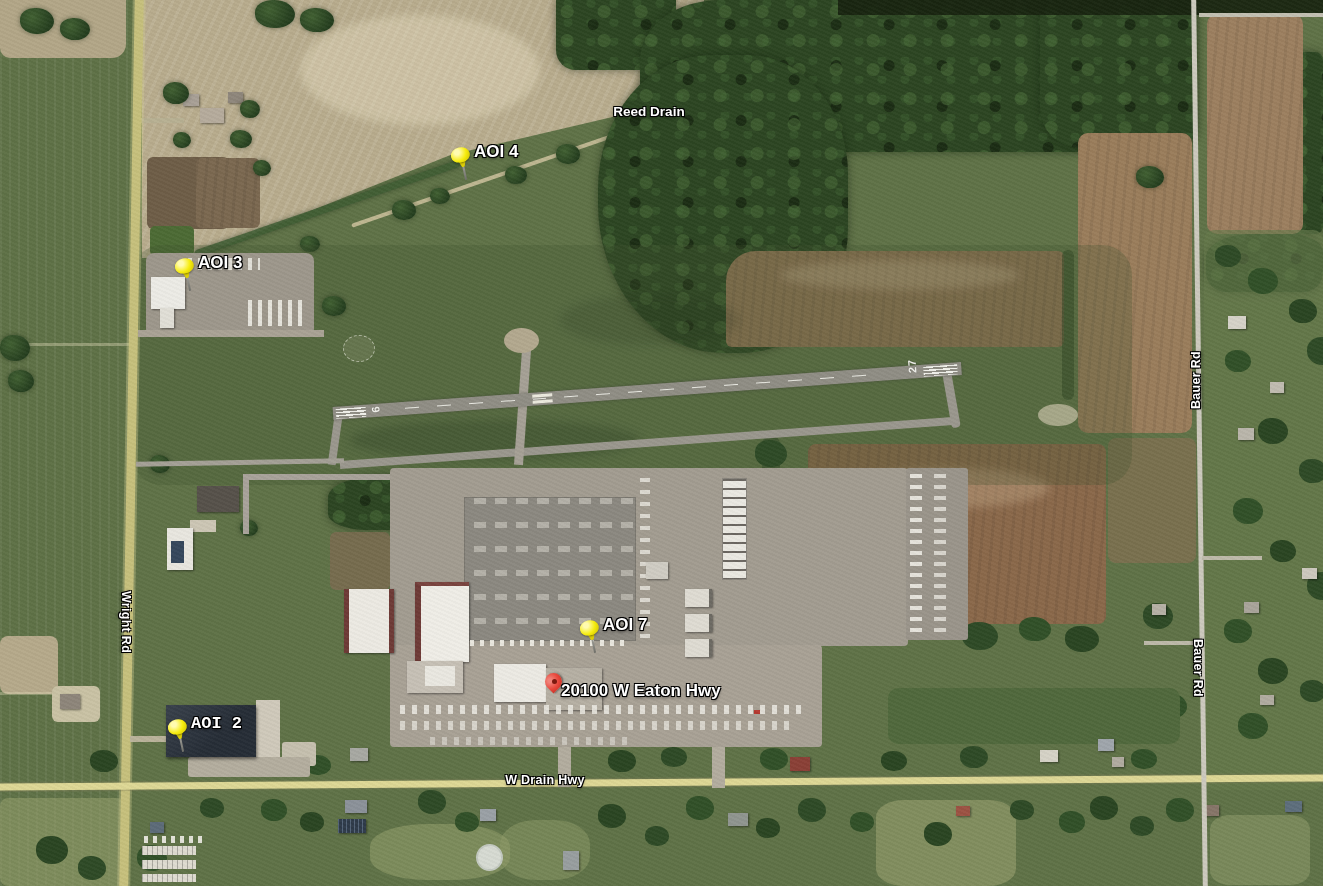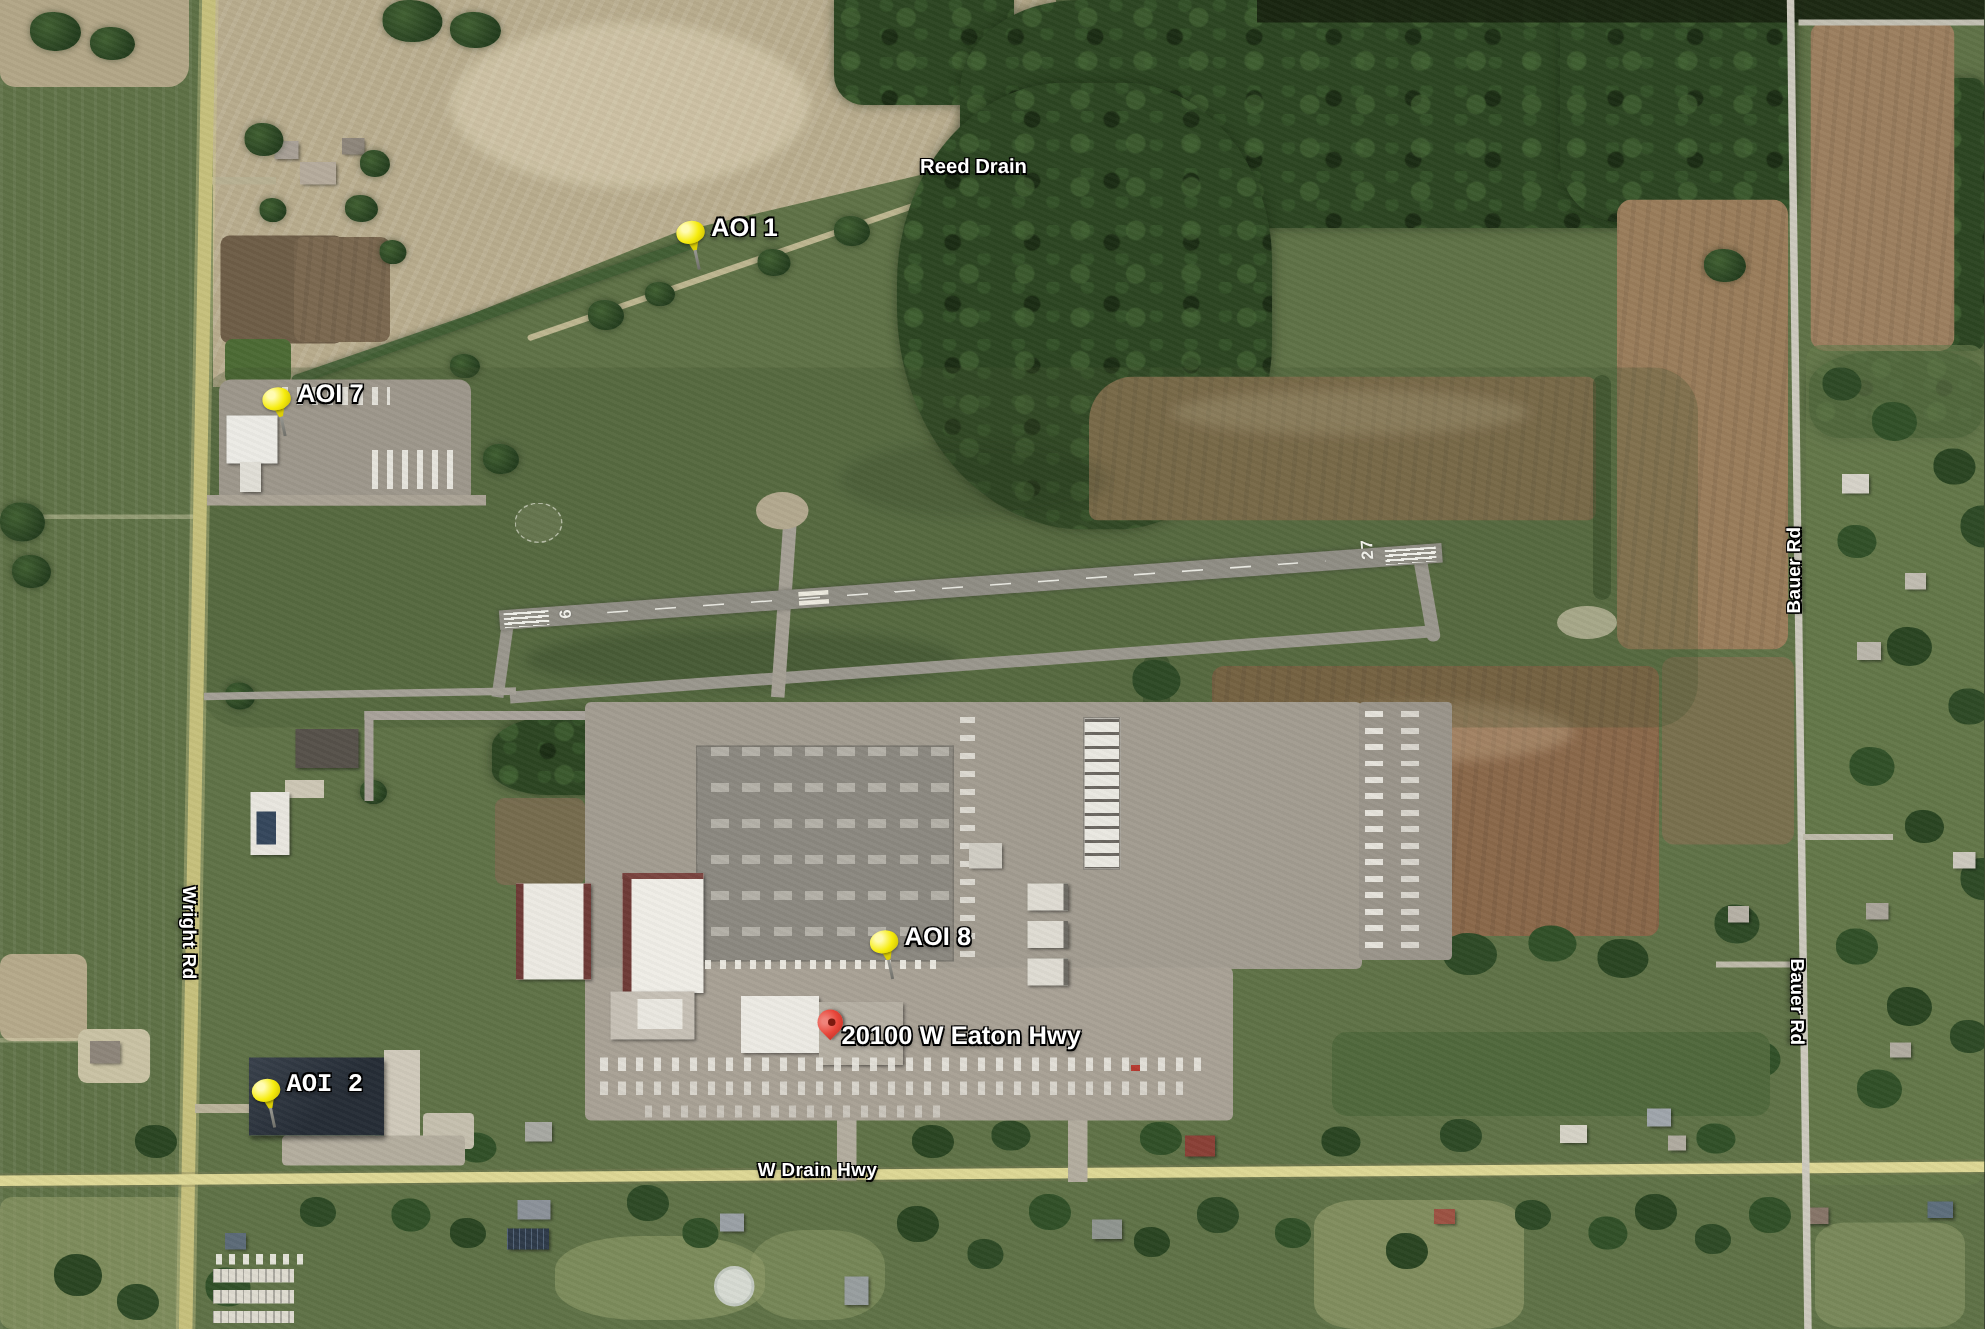--- a/index.html
+++ b/index.html
@@ -249,45 +249,45 @@
   <div class="map-label ctr road-label" style="left: 1198px; top: 668px; transform: translate(-50%, -50%) rotate(90deg);">Bauer Rd</div>
   <div class="map-label ctr road-label" style="left: 545px; top: 780px; transform: translate(-50%, -50%) rotate(0deg);">W Drain Hwy</div>
   <div class="map-label ctr water-label" style="left: 649px; top: 111px; transform: translate(-50%, -50%) rotate(0deg);">Reed Drain</div>
 
   <div class="pushpin" style="left: 589px; top: 653px;">
     <div class="pp">
         <div class="needle"></div>
         <div class="stem"></div>
         <div class="head"></div>
       </div>
-    <div class="pin-label">AOI 8</div>
+    <div class="pin-label">AOI 7</div>
   </div>
   <div class="pushpin" style="left: 177px; top: 752px; font-family: Liberation Mono, monospace;">
     <div class="pp">
         <div class="needle"></div>
         <div class="stem"></div>
         <div class="head"></div>
       </div>
     <div class="pin-label">AOI 2</div>
   </div>
   <div class="pushpin" style="left: 184px; top: 291px;">
     <div class="pp">
         <div class="needle"></div>
         <div class="stem"></div>
         <div class="head"></div>
       </div>
-    <div class="pin-label">AOI 7</div>
+    <div class="pin-label">AOI 3</div>
   </div>
   <div class="pushpin" style="left: 460px; top: 180px;">
     <div class="pp">
         <div class="needle"></div>
         <div class="stem"></div>
         <div class="head"></div>
       </div>
-    <div class="pin-label">AOI 1</div>
+    <div class="pin-label">AOI 4</div>
   </div>
   <div class="gmpin" style="left: 554px; top: 698px;">
     <div class="body"></div>
     <div class="dot"></div>
     <div class="pin-label">20100 W Eaton Hwy</div>
   </div>
 
   <div id="grain"></div>
 </div>
 

